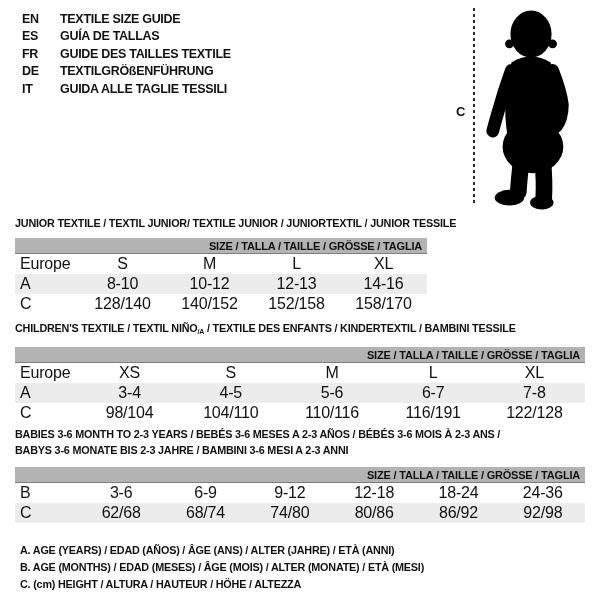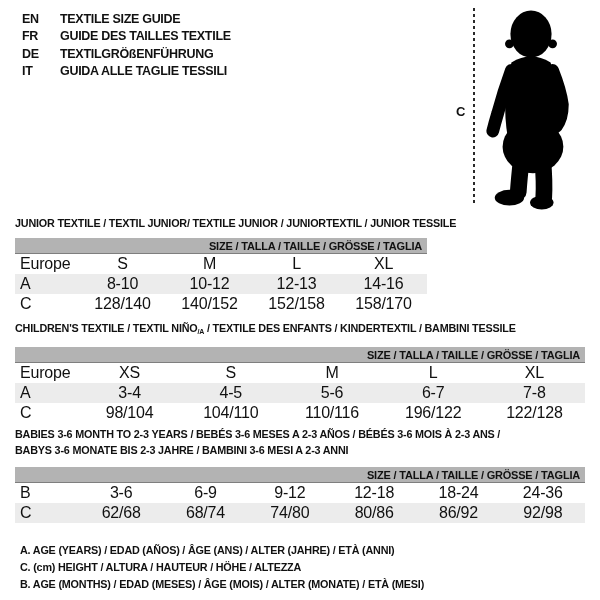--- a/index.html
+++ b/index.html
@@ -44,20 +44,24 @@
 </style>
 </head>
 <body>
 
 <div class="page">
 
   <div class="lang-header">
     <div class="lang-row">
       <span class="lang-code">EN</span>
       <span class="lang-title">TEXTILE SIZE GUIDE</span>
+    </div>
+    <div class="lang-row">
+      <span class="lang-code">ES</span>
+      <span class="lang-title">GUÍA DE TALLAS</span>
     </div>
     <div class="lang-row">
       <span class="lang-code">FR</span>
       <span class="lang-title">GUIDE DES TAILLES TEXTILE</span>
     </div>
     <div class="lang-row">
       <span class="lang-code">DE</span>
       <span class="lang-title">TEXTILGRÖßENFÜHRUNG</span>
     </div>
     <div class="lang-row">
@@ -153,21 +157,21 @@
         <td>4-5</td>
         <td>5-6</td>
         <td>6-7</td>
         <td>7-8</td>
       </tr>
       <tr>
         <td class="rowlabel">C</td>
         <td>98/104</td>
         <td>104/110</td>
         <td>110/116</td>
-        <td>196/122</td>
+        <td>116/191</td>
         <td>122/128</td>
       </tr>
     </tbody>
   </table>
 
   <div class="section-title title-3">
     <div>BABIES 3-6 MONTH TO 2-3 YEARS / BEBÉS 3-6 MESES A 2-3 AÑOS / BÉBÉS 3-6 MOIS À 2-3 ANS /</div>
     <div>BABYS 3-6 MONATE BIS 2-3 JAHRE / BAMBINI 3-6 MESI A 2-3 ANNI</div>
   </div>
   <table class="size-table t3">
@@ -200,17 +204,17 @@
         <td>74/80</td>
         <td>80/86</td>
         <td>86/92</td>
         <td>92/98</td>
       </tr>
     </tbody>
   </table>
 
   <div class="legend">
     <div>A. AGE (YEARS) / EDAD (AÑOS) / ÂGE (ANS) / ALTER (JAHRE) / ETÀ (ANNI)</div>
+    <div>B. AGE (MONTHS) / EDAD (MESES) / ÂGE (MOIS) / ALTER (MONATE) / ETÀ (MESI)</div>
     <div>C. (cm) HEIGHT / ALTURA / HAUTEUR / HÖHE / ALTEZZA</div>
-    <div>B. AGE (MONTHS) / EDAD (MESES) / ÂGE (MOIS) / ALTER (MONATE) / ETÀ (MESI)</div>
   </div>
 
 </div>
 
 </body></html>

